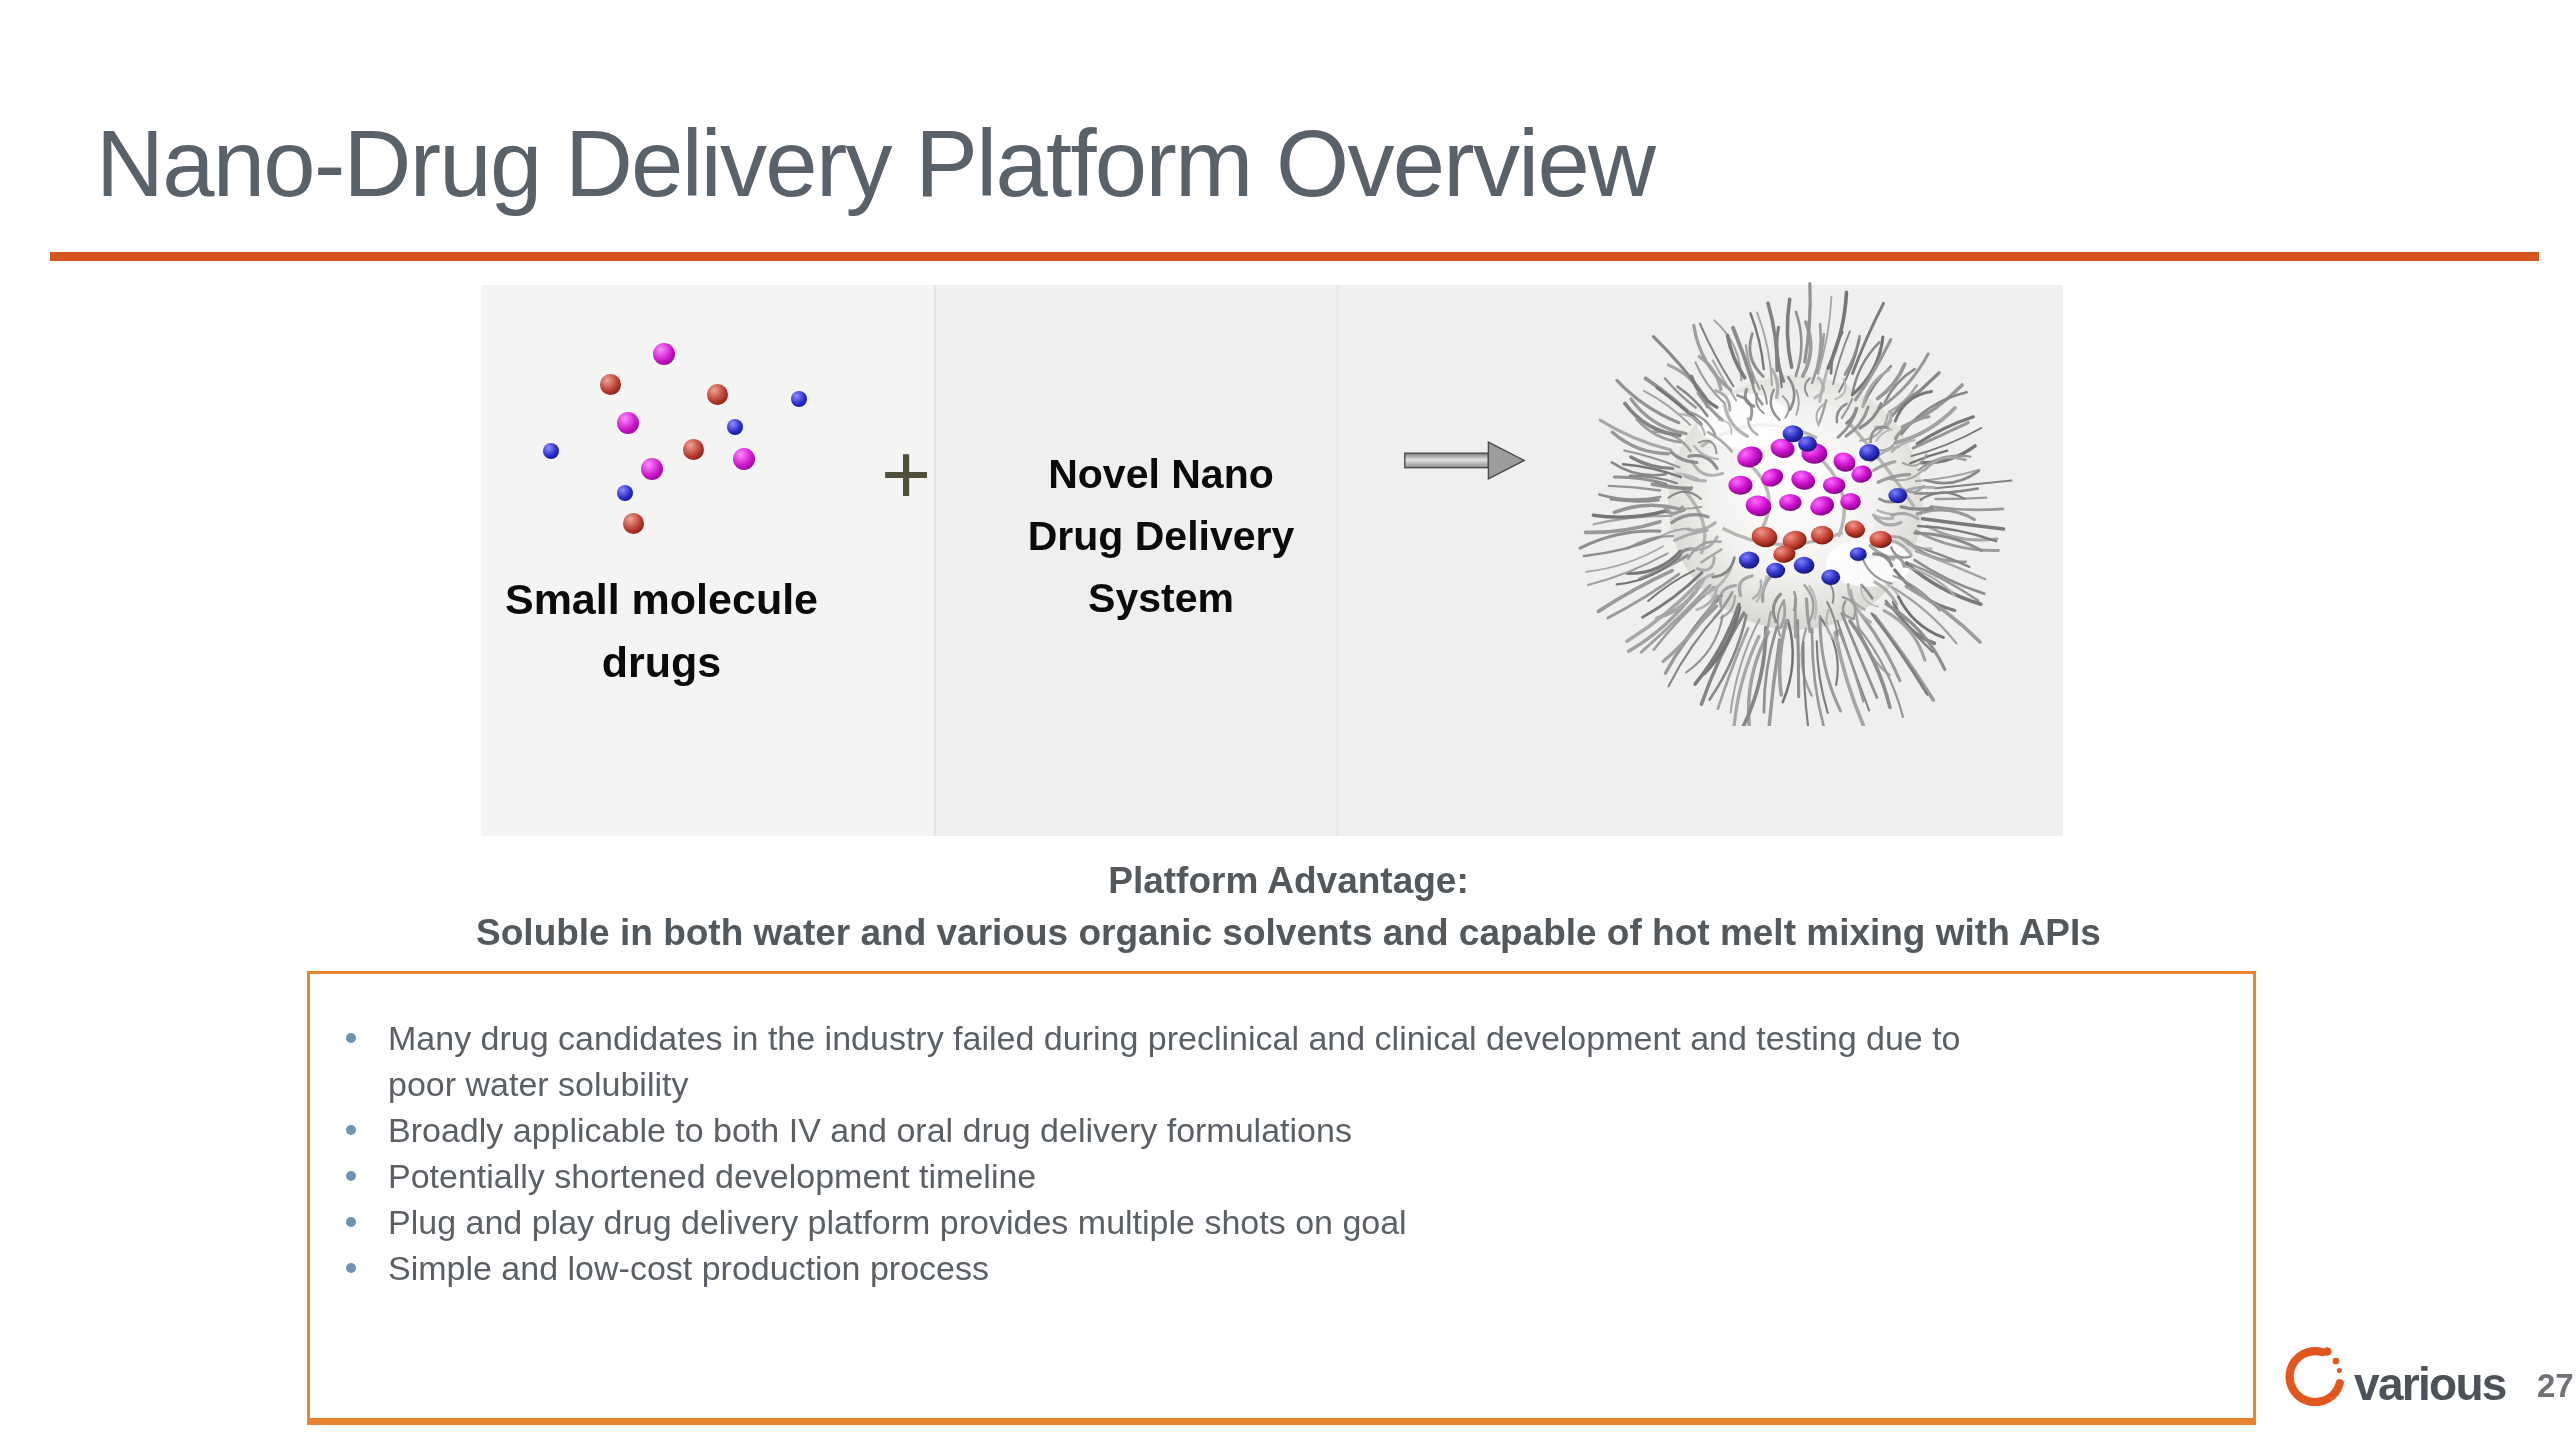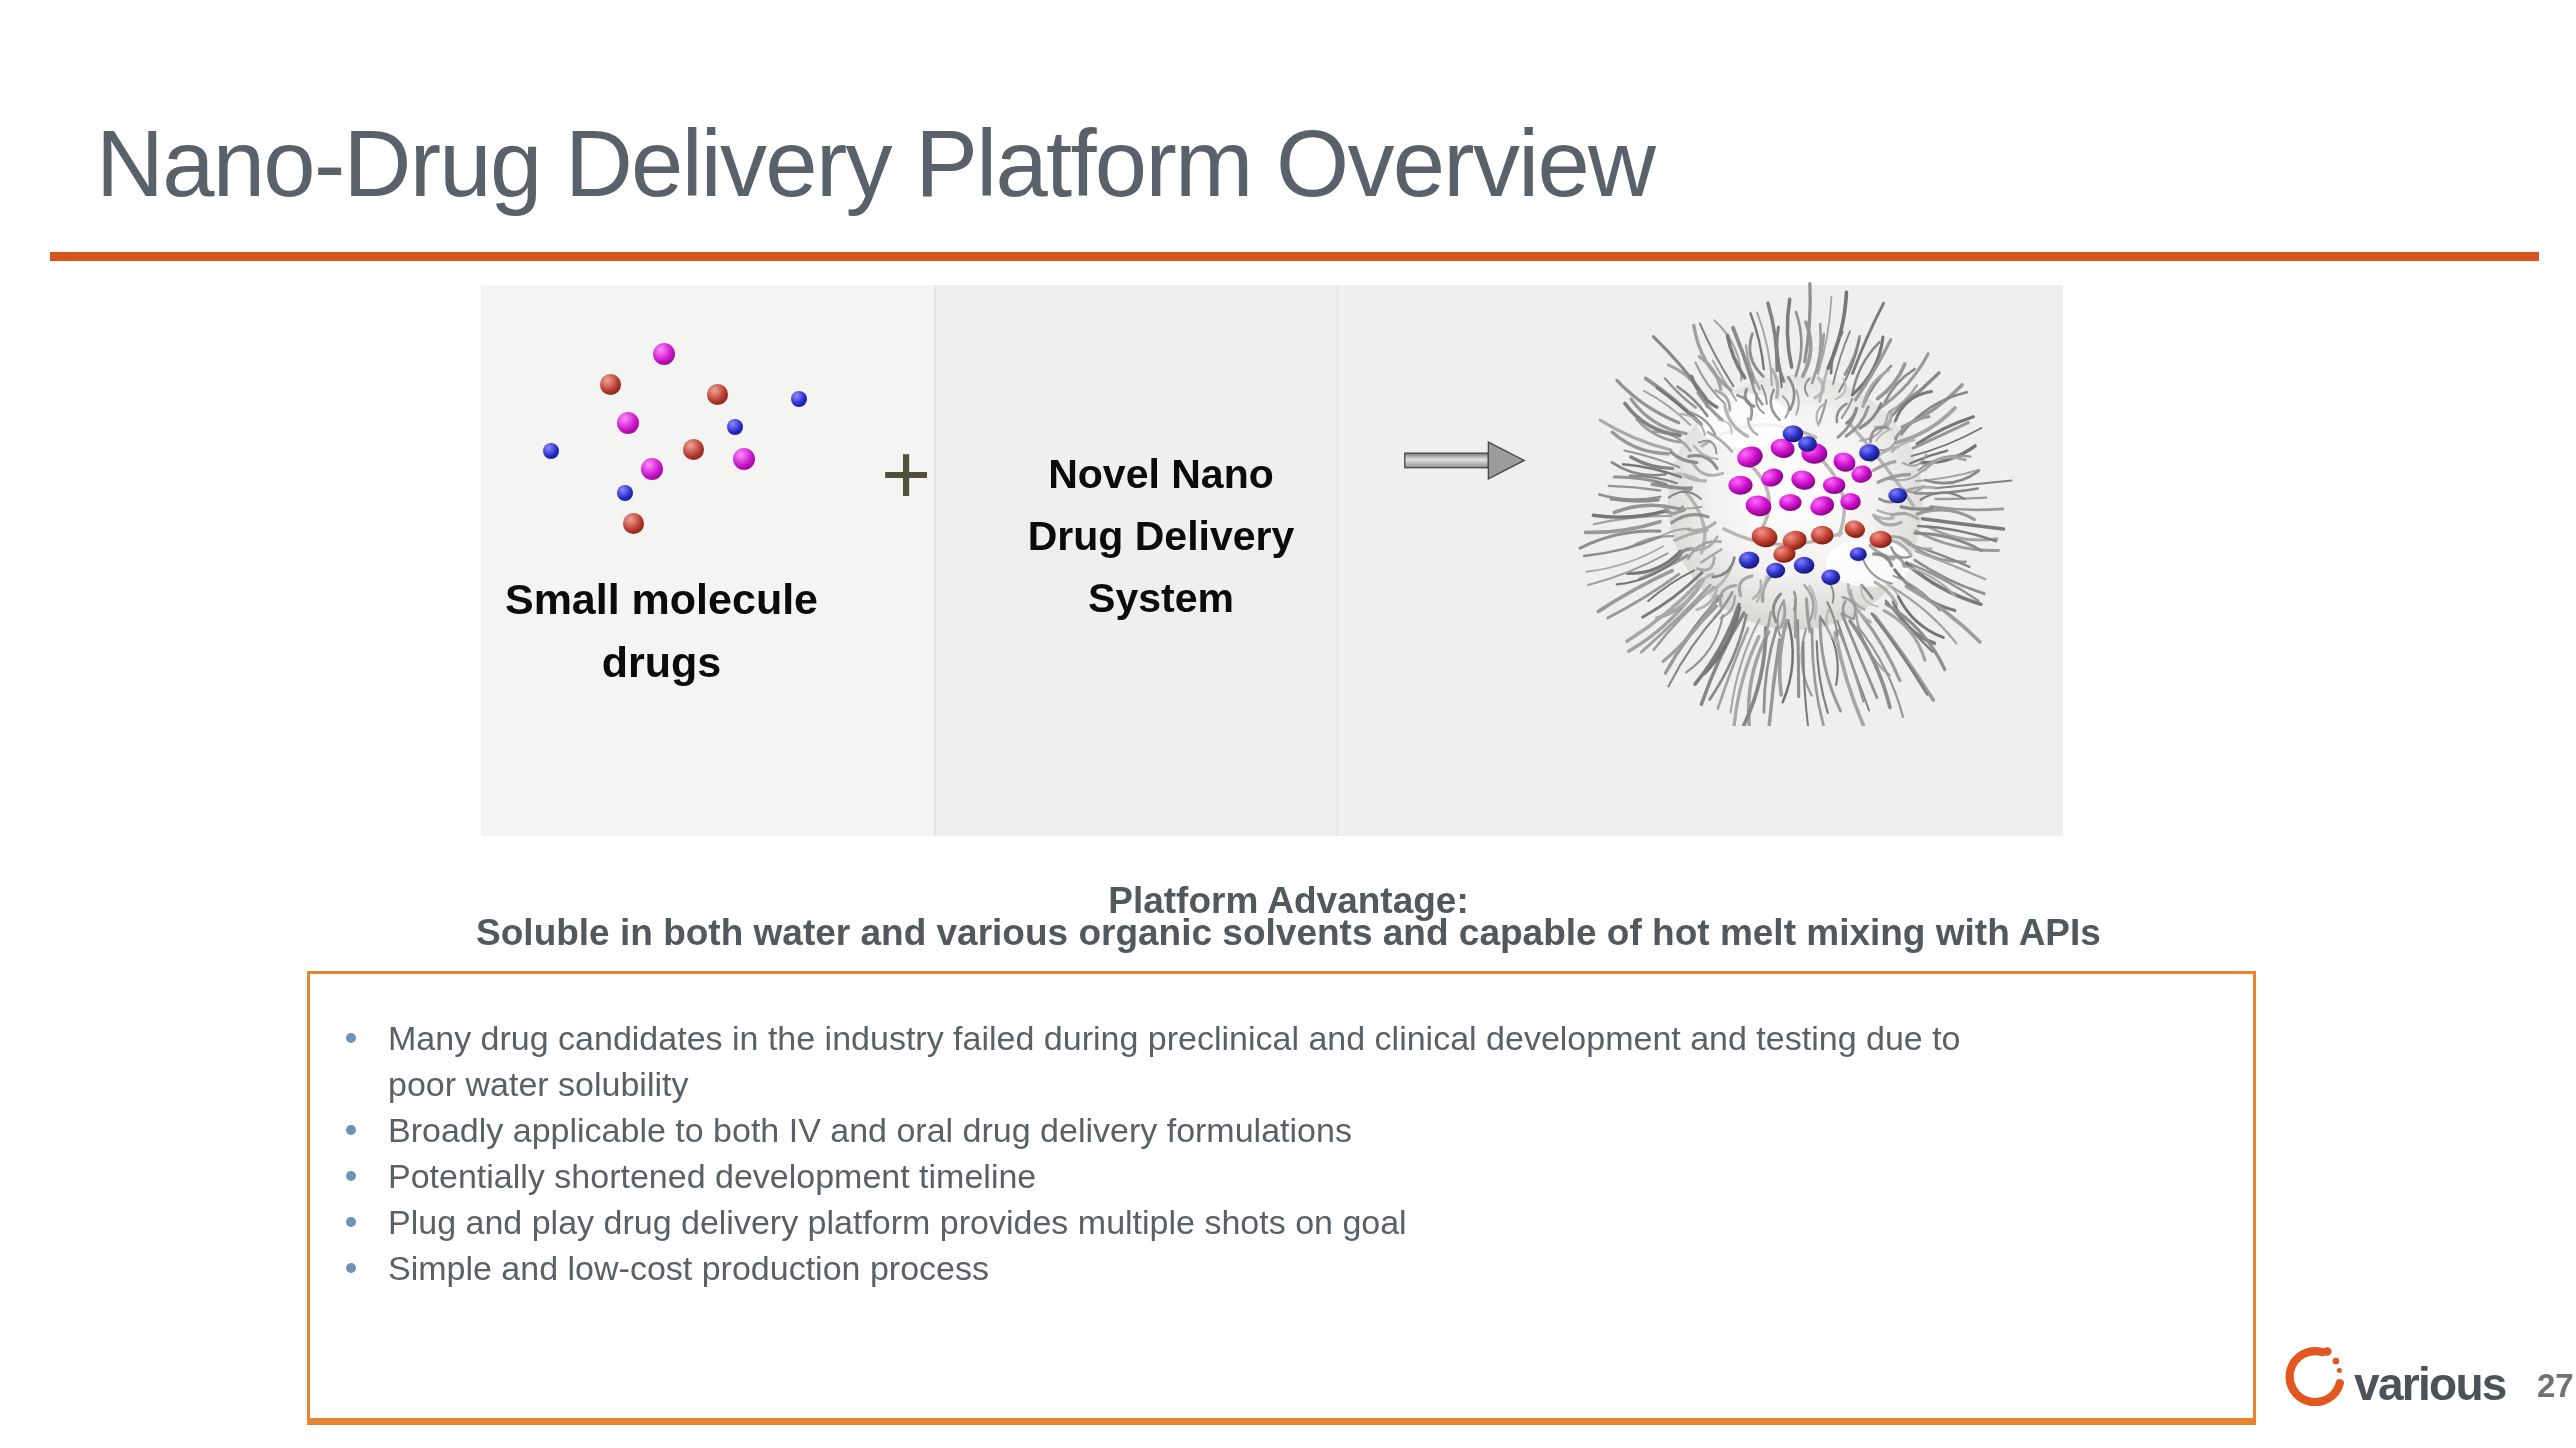--- a/index.html
+++ b/index.html
@@ -29,21 +29,21 @@
   .right-label{left:1132px;top:428px;width:386px;font-size:40px;line-height:61px;}
 
   .plus{position:absolute;left:378px;top:129px;width:94px;height:120px;line-height:120px;
         text-align:center;font-size:86px;font-weight:400;color:var(--plus-olive);}
 
   .arrow-svg{position:absolute;left:915px;top:146px;}
   .nano-svg{position:absolute;left:1091px;top:-6px;}
 
   
   .advantage{position:absolute;left:172px;top:0;width:2233px;text-align:center;color:var(--heading-gray);font-weight:700;}
-  .adv-heading{position:absolute;left:0;top:860px;width:100%;font-size:37px;line-height:41px;margin-top:20px;}
+  .adv-heading{position:absolute;left:0;top:860px;width:100%;font-size:37px;line-height:41px;}
   .adv-sub{position:absolute;left:0;top:912px;width:100%;font-size:37px;line-height:41px;}
 
   
   .bullet-box{position:absolute;left:307px;top:971px;width:1949px;height:454px;box-sizing:border-box;
               border:3.4px solid var(--box-border-orange);border-bottom-width:7.7px;background:transparent;}
   .bullets{position:absolute;left:346px;top:1015px;width:1828px;}
   .bullet-item{position:relative;padding-left:42px;font-size:34px;line-height:46px;color:var(--body-gray);}
   .bdot{position:absolute;left:0;top:18px;width:10.3px;height:10.3px;border-radius:50%;background:var(--bullet-dot-blue);}
 
   

